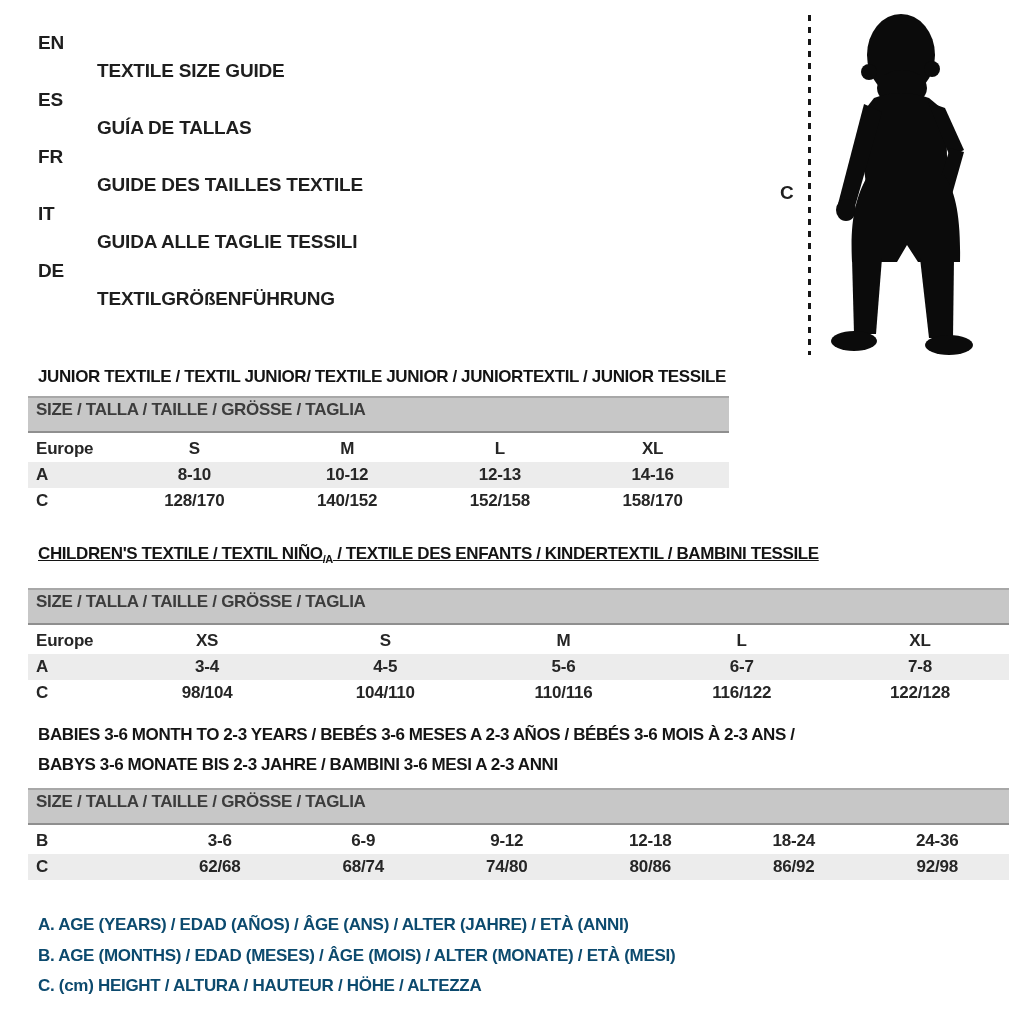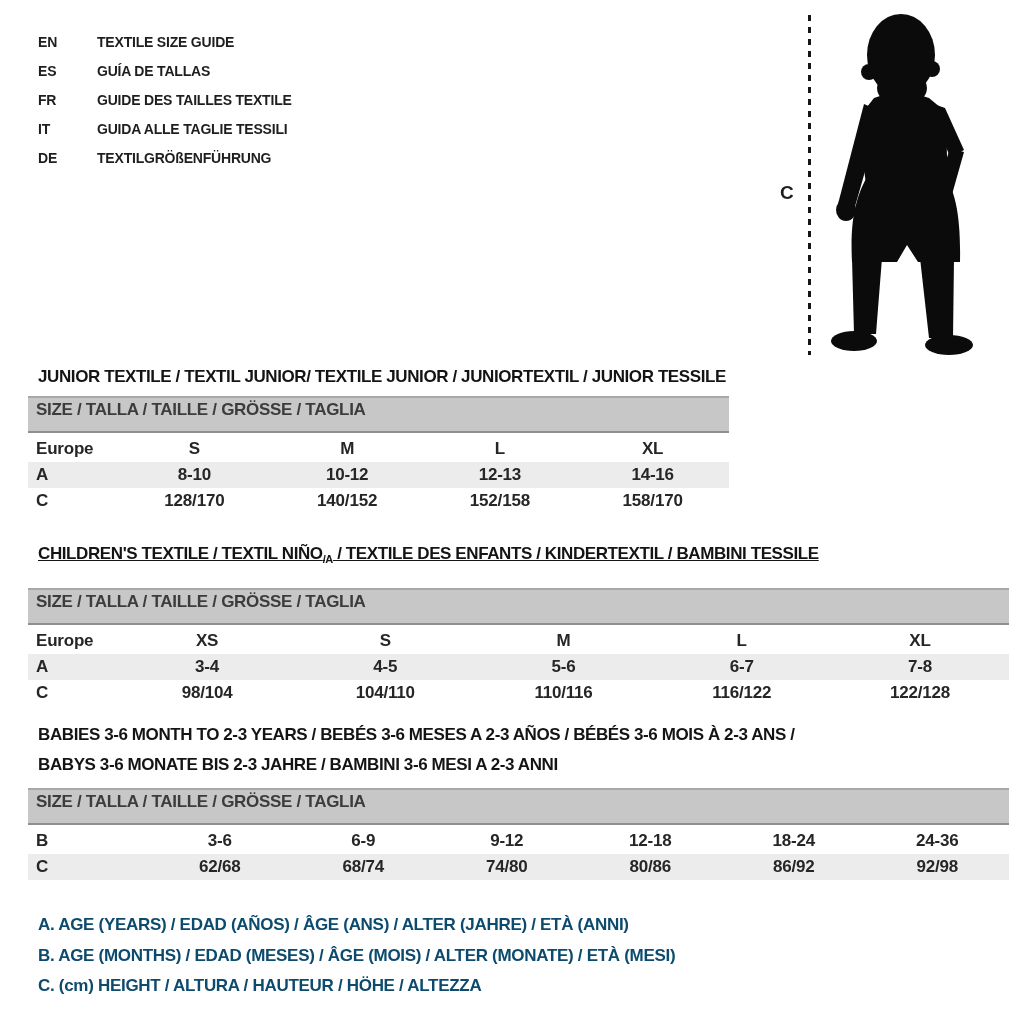--- a/index.html
+++ b/index.html
@@ -17,23 +17,23 @@
     font-family:"Liberation Sans","DejaVu Sans",sans-serif;
     font-weight:bold;
     color:var(--text);
     position:relative;
     overflow:hidden;
   }
   .page{position:absolute;inset:0;}
 
   
   .lang-list{position:absolute;left:38px;top:28px;}
-  .lang-row{display:flex;line-height:29px;font-size:14px;letter-spacing:-0.2px;}
+  .lang-row{display:flex;line-height:29px;font-size:19px;letter-spacing:-0.2px;}
   .lang-code{width:59px;flex:0 0 59px;}
-  .lang-label{white-space:nowrap;}
+  .lang-label{white-space:nowrap;margin-top:28px;}
 
   
   .figure{position:absolute;left:778px;top:10px;width:210px;height:352px;}
   .figure-c{position:absolute;left:2px;top:172px;font-size:19px;}
   .dotted-line{
     position:absolute;left:30px;top:5px;width:3px;height:340px;
     background:repeating-linear-gradient(to bottom,#161616 0 6px,transparent 6px 12px);
   }
   .baby-svg{position:absolute;left:44px;top:0;}
 

